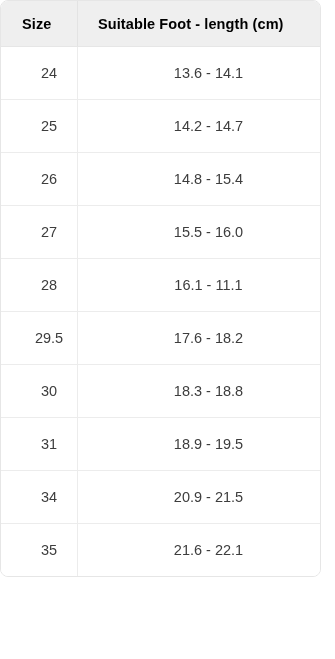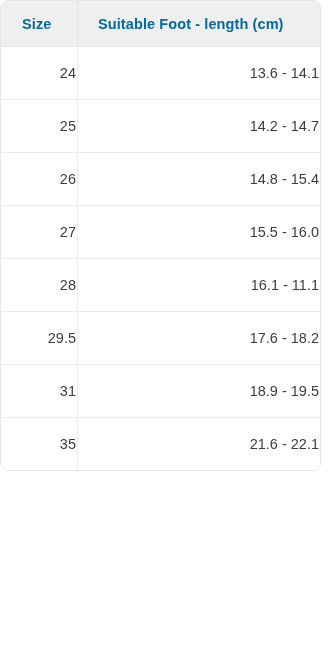--- a/index.html
+++ b/index.html
@@ -29,21 +29,21 @@
     border: 1px solid #e6e6e6;
     border-radius: 8px;
     overflow: hidden;
   }
 
   table.size-chart col.col-size { width: 77px; }
   table.size-chart col.col-range { width: 242px; }
 
   thead th {
     background: #efefef;
-    color: #0369a1;
+    color: #000000;
     font-weight: bold;
     font-size: 14.5px;
     text-align: left;
     height: 45px;
     padding: 0 0 0 32px;
     border-bottom: 1px solid #e6e6e6;
     white-space: nowrap;
     letter-spacing: 0.1px;
   }
   thead th.th-size {
@@ -53,21 +53,21 @@
   thead th.th-range {
     padding-left: 20px;
     margin-top: 8px;
   }
 
   tbody td {
     height: 50px;
     font-size: 14.5px;
     color: #3d3d3d;
     background: #ffffff;
-    text-align: right;
+    text-align: center;
     vertical-align: middle;
     border-bottom: 1px solid #ececec;
     white-space: nowrap;
   }
   tbody td.td-size {
     padding-left: 21px;
     border-right: 1px solid #ececec;
   }
   tbody td.td-range {
     padding-left: 20px;
@@ -110,22 +110,30 @@
         </tr>
         <tr>
           <td class="td-size">28</td>
           <td class="td-range">16.1 - 11.1</td>
         </tr>
         <tr>
           <td class="td-size">29.5</td>
           <td class="td-range">17.6 - 18.2</td>
         </tr>
         <tr>
+          <td class="td-size">30</td>
+          <td class="td-range">18.3 - 18.8</td>
+        </tr>
+        <tr>
           <td class="td-size">31</td>
           <td class="td-range">18.9 - 19.5</td>
+        </tr>
+        <tr>
+          <td class="td-size">34</td>
+          <td class="td-range">20.9 - 21.5</td>
         </tr>
         <tr>
           <td class="td-size">35</td>
           <td class="td-range">21.6 - 22.1</td>
         </tr>
       </tbody>
   </table>
 </div>
 
 </body></html>

